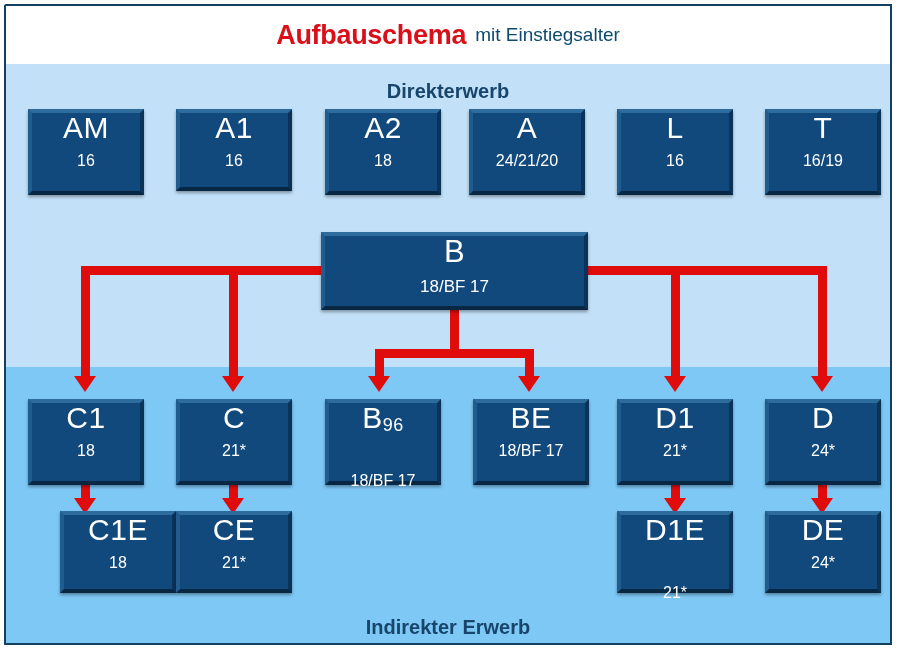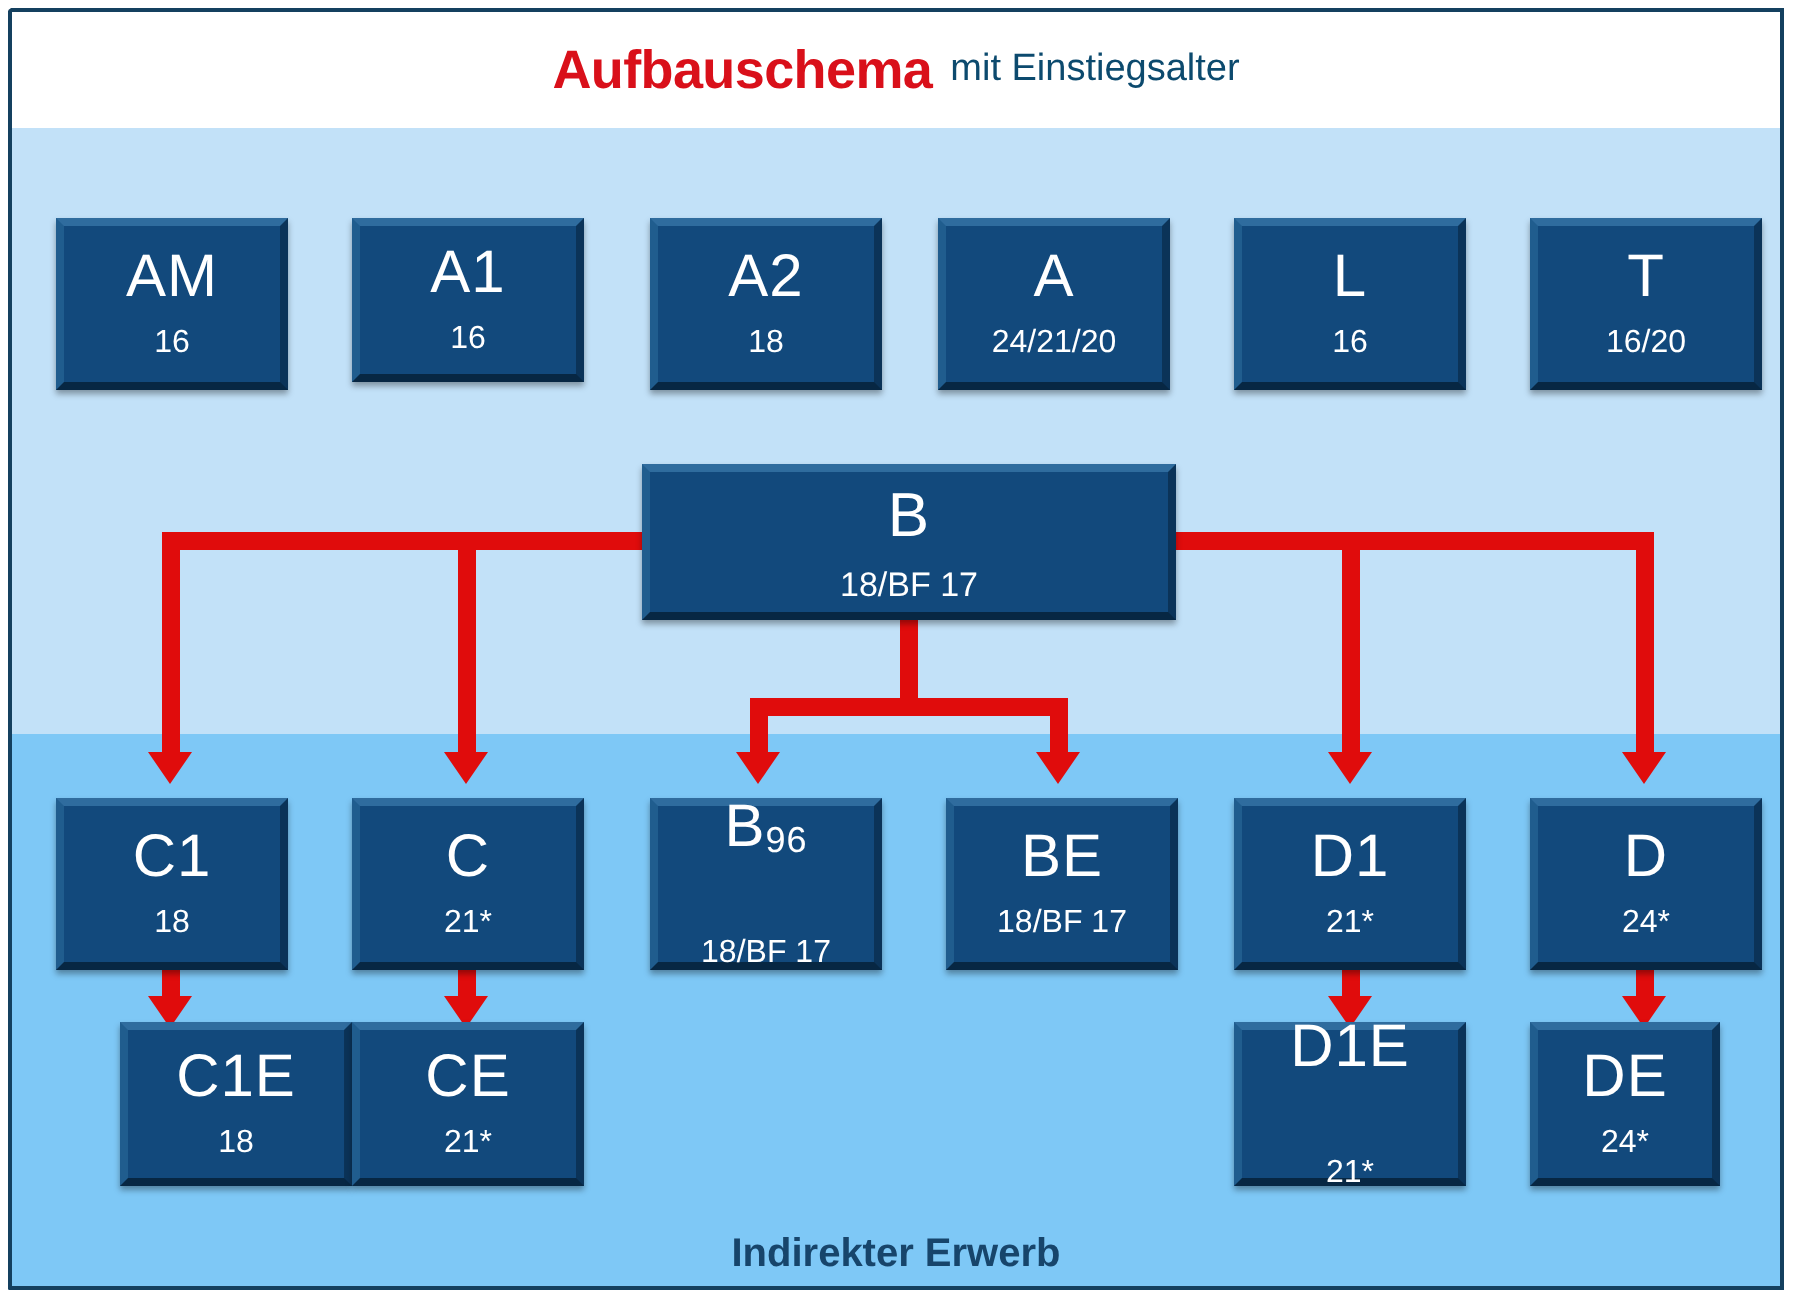--- a/index.html
+++ b/index.html
@@ -26,21 +26,21 @@
   .arrowhead{position:absolute;width:0;height:0;border-left:11px solid transparent;border-right:11px solid transparent;border-top:16px solid #e00c0c;}
 
   
   .box{position:absolute;box-sizing:border-box;
        background:#12497c;
        border-top:4px solid #2f6c9e;
        border-left:4px solid #205d8e;
        border-right:4px solid #0b3358;
        border-bottom:4px solid #072743;
        box-shadow:0 2px 3px rgba(0,0,0,.35);
-       display:flex;flex-direction:column;align-items:center;justify-content:center;
+       display:flex;flex-direction:column;align-items:center;
        color:#ffffff;}
   .box .code{font-size:30px;line-height:1;letter-spacing:.5px;}
   .box .code sub{font-size:18px;vertical-align:baseline;position:relative;top:3px;}
   .box .age{font-size:16px;line-height:1;margin-top:10px;}
   .box.wide .code{font-size:31px;}
   .box.wide .age{font-size:17px;margin-top:11px;}
 </style>
 </head>
 <body>
 
@@ -49,20 +49,21 @@
 
   <div class="band" id="band-header"></div>
   <div class="band" id="band-direct"></div>
   <div class="band" id="band-indirect"></div>
 
   <div id="title-wrap">
     <span id="title-main">Aufbauschema</span>
     <span id="title-sub">mit Einstiegsalter</span>
   </div>
 
+  <div class="section-label" id="label-direct">Direkterwerb</div>
   <div class="section-label" id="label-indirect">Indirekter Erwerb</div>
 
   <div class="ln" style="left:75px;top:260px;width:245px;height:9px;"></div>
   <div class="ln" style="left:578px;top:260px;width:243px;height:9px;"></div>
 
   <div class="ln" style="left:75px;top:260px;width:9px;height:112px;"></div>
   <div class="arrowhead" style="left:68px;top:370px;"></div>
 
   <div class="ln" style="left:223px;top:260px;width:9px;height:112px;"></div>
   <div class="arrowhead" style="left:216px;top:370px;"></div>
@@ -104,21 +105,21 @@
   <div class="box" style="left:463px;top:103px;width:116px;height:86px;">
     <div class="code">A</div>
     <div class="age">24/21/20</div>
   </div>
   <div class="box" style="left:611px;top:103px;width:116px;height:86px;">
     <div class="code">L</div>
     <div class="age">16</div>
   </div>
   <div class="box" style="left:759px;top:103px;width:116px;height:86px;">
     <div class="code">T</div>
-    <div class="age">16/20</div>
+    <div class="age">16/19</div>
   </div>
 
   <div class="box wide" style="left:315px;top:226px;width:267px;height:78px;">
     <div class="code">B</div>
     <div class="age">18/BF 17</div>
   </div>
 
   <div class="box" style="left:22px;top:393px;width:116px;height:86px;">
     <div class="code">C1</div>
     <div class="age">18</div>
@@ -149,19 +150,19 @@
     <div class="age">18</div>
   </div>
   <div class="box" style="left:170px;top:505px;width:116px;height:82px;">
     <div class="code">CE</div>
     <div class="age">21*</div>
   </div>
   <div class="box" style="left:611px;top:505px;width:116px;height:82px;gap:30px;">
     <div class="code">D1E</div>
     <div class="age">21*</div>
   </div>
-  <div class="box" style="left:759px;top:505px;width:95px;height:82px;">
+  <div class="box" style="left:759px;top:505px;width:116px;height:82px;">
     <div class="code">DE</div>
     <div class="age">24*</div>
   </div>
 
  </div>
 </div>
 
 </body></html>

